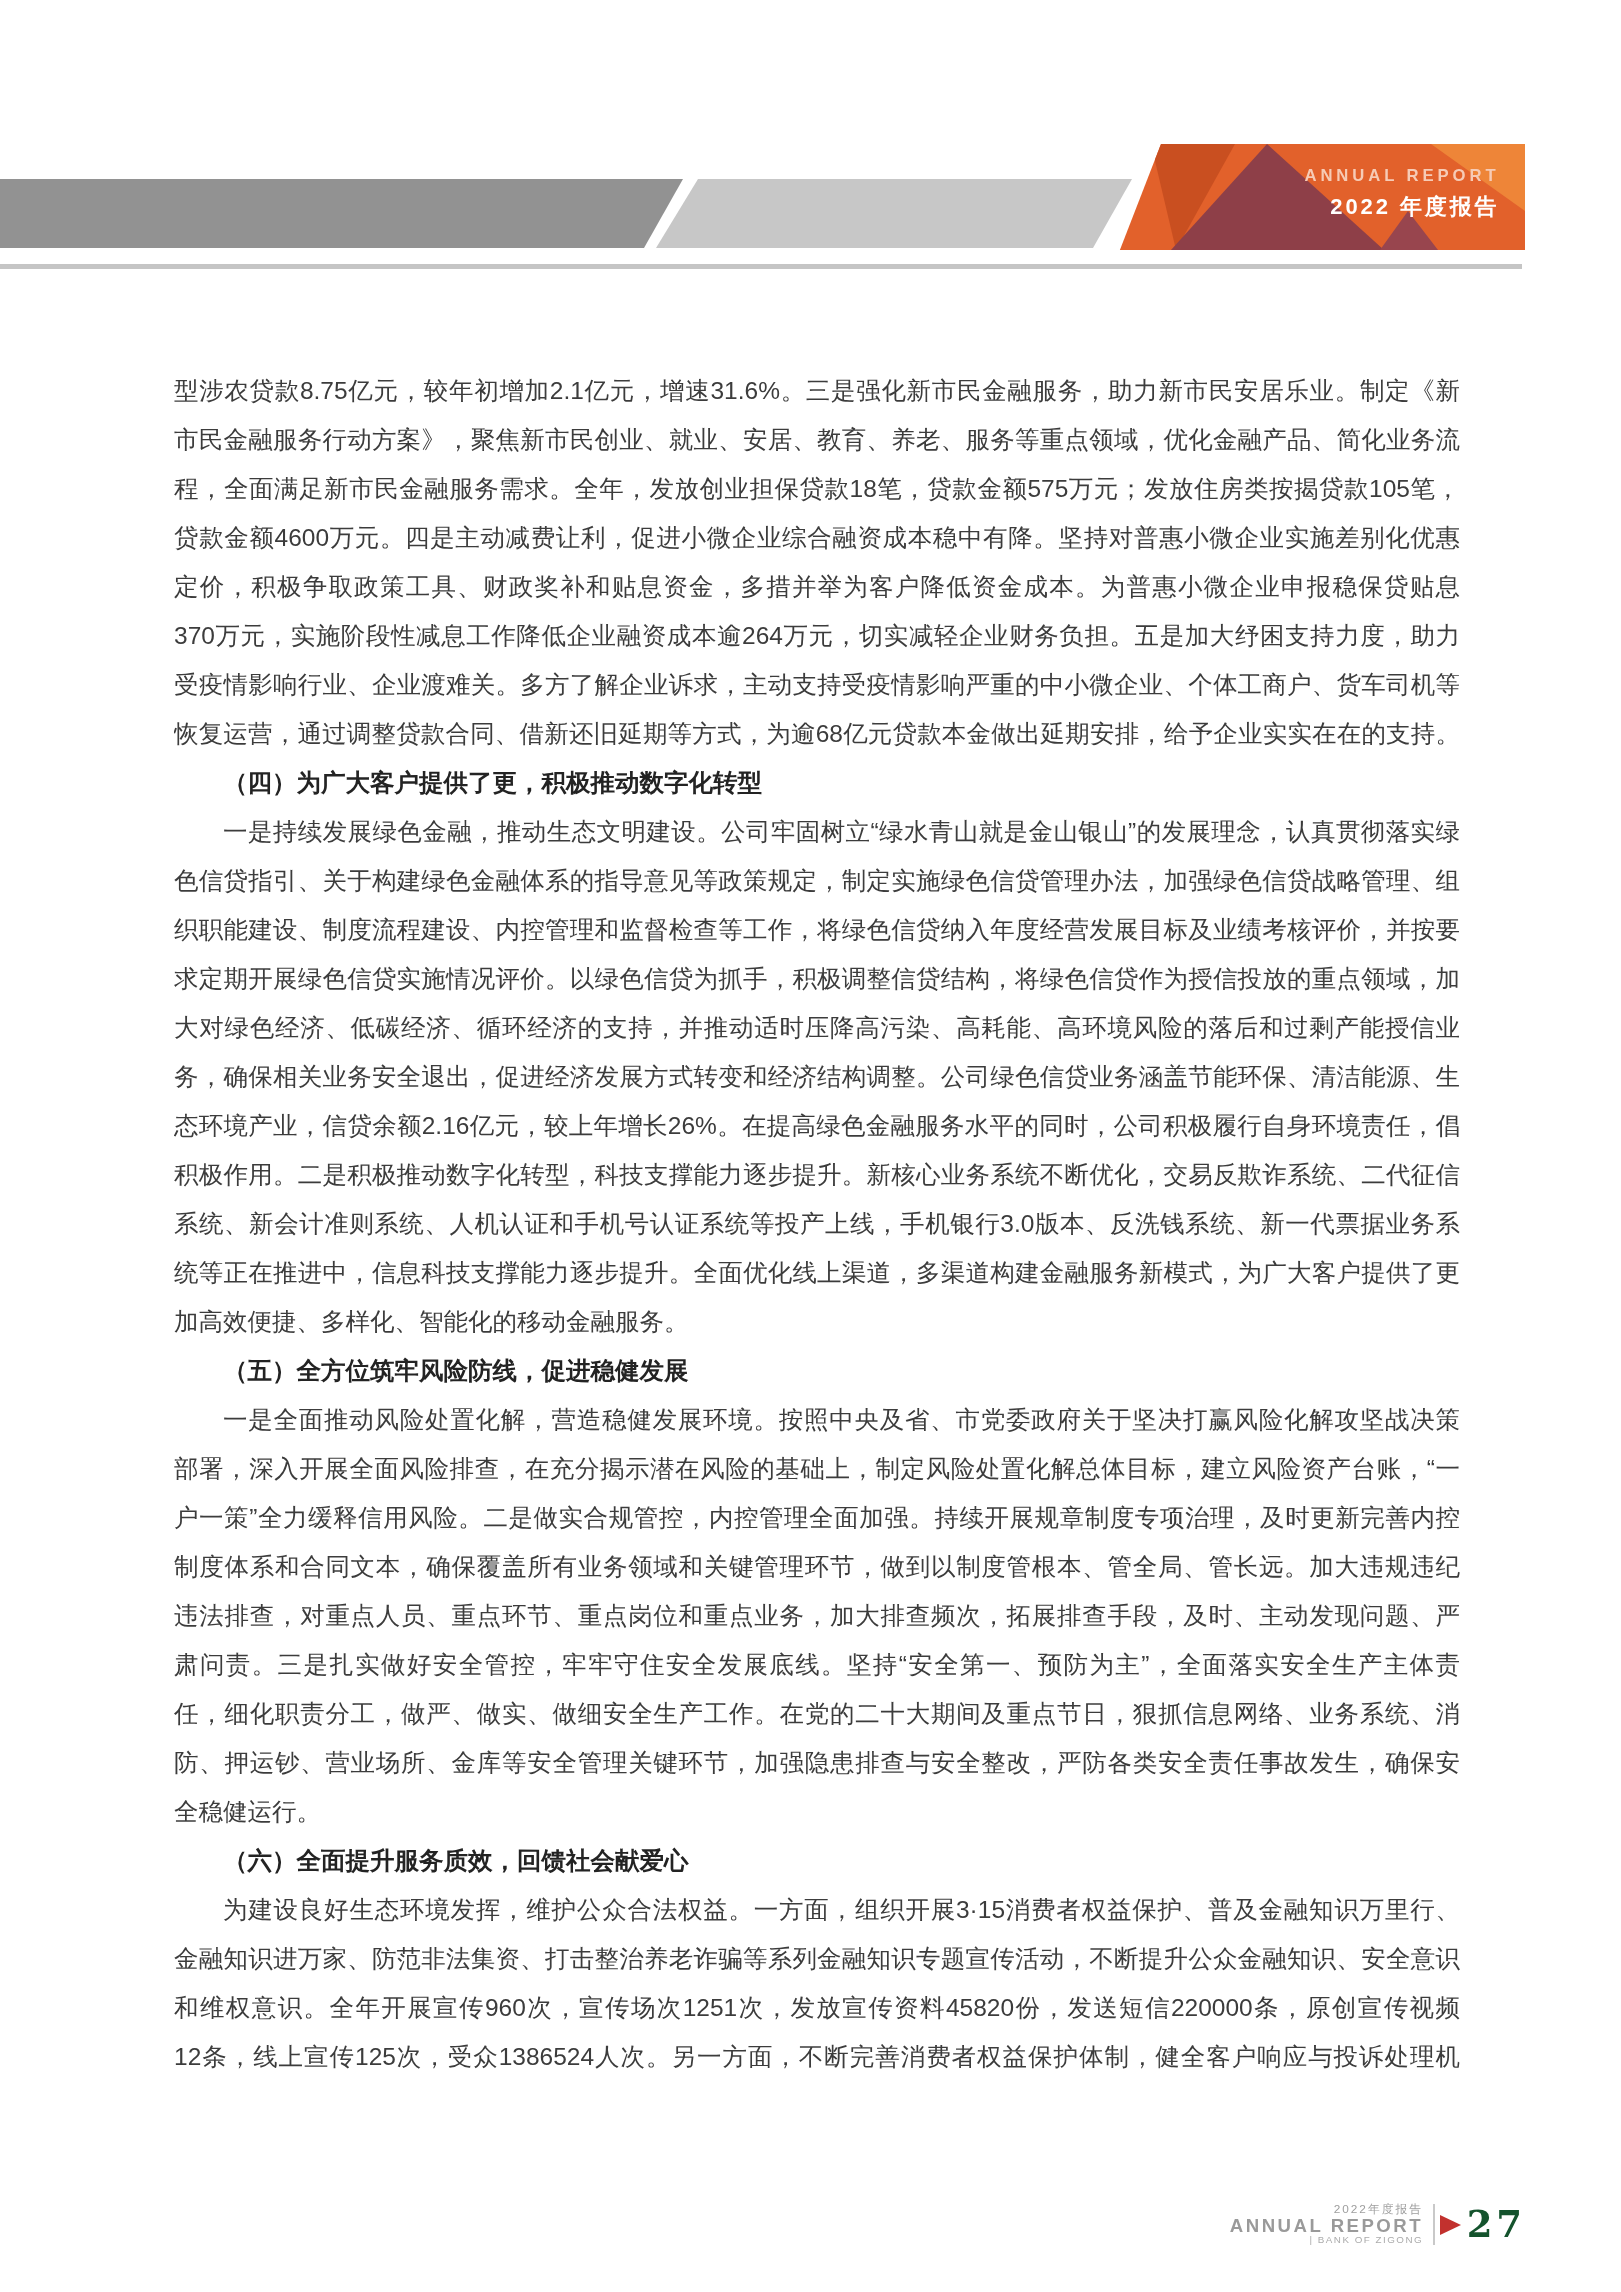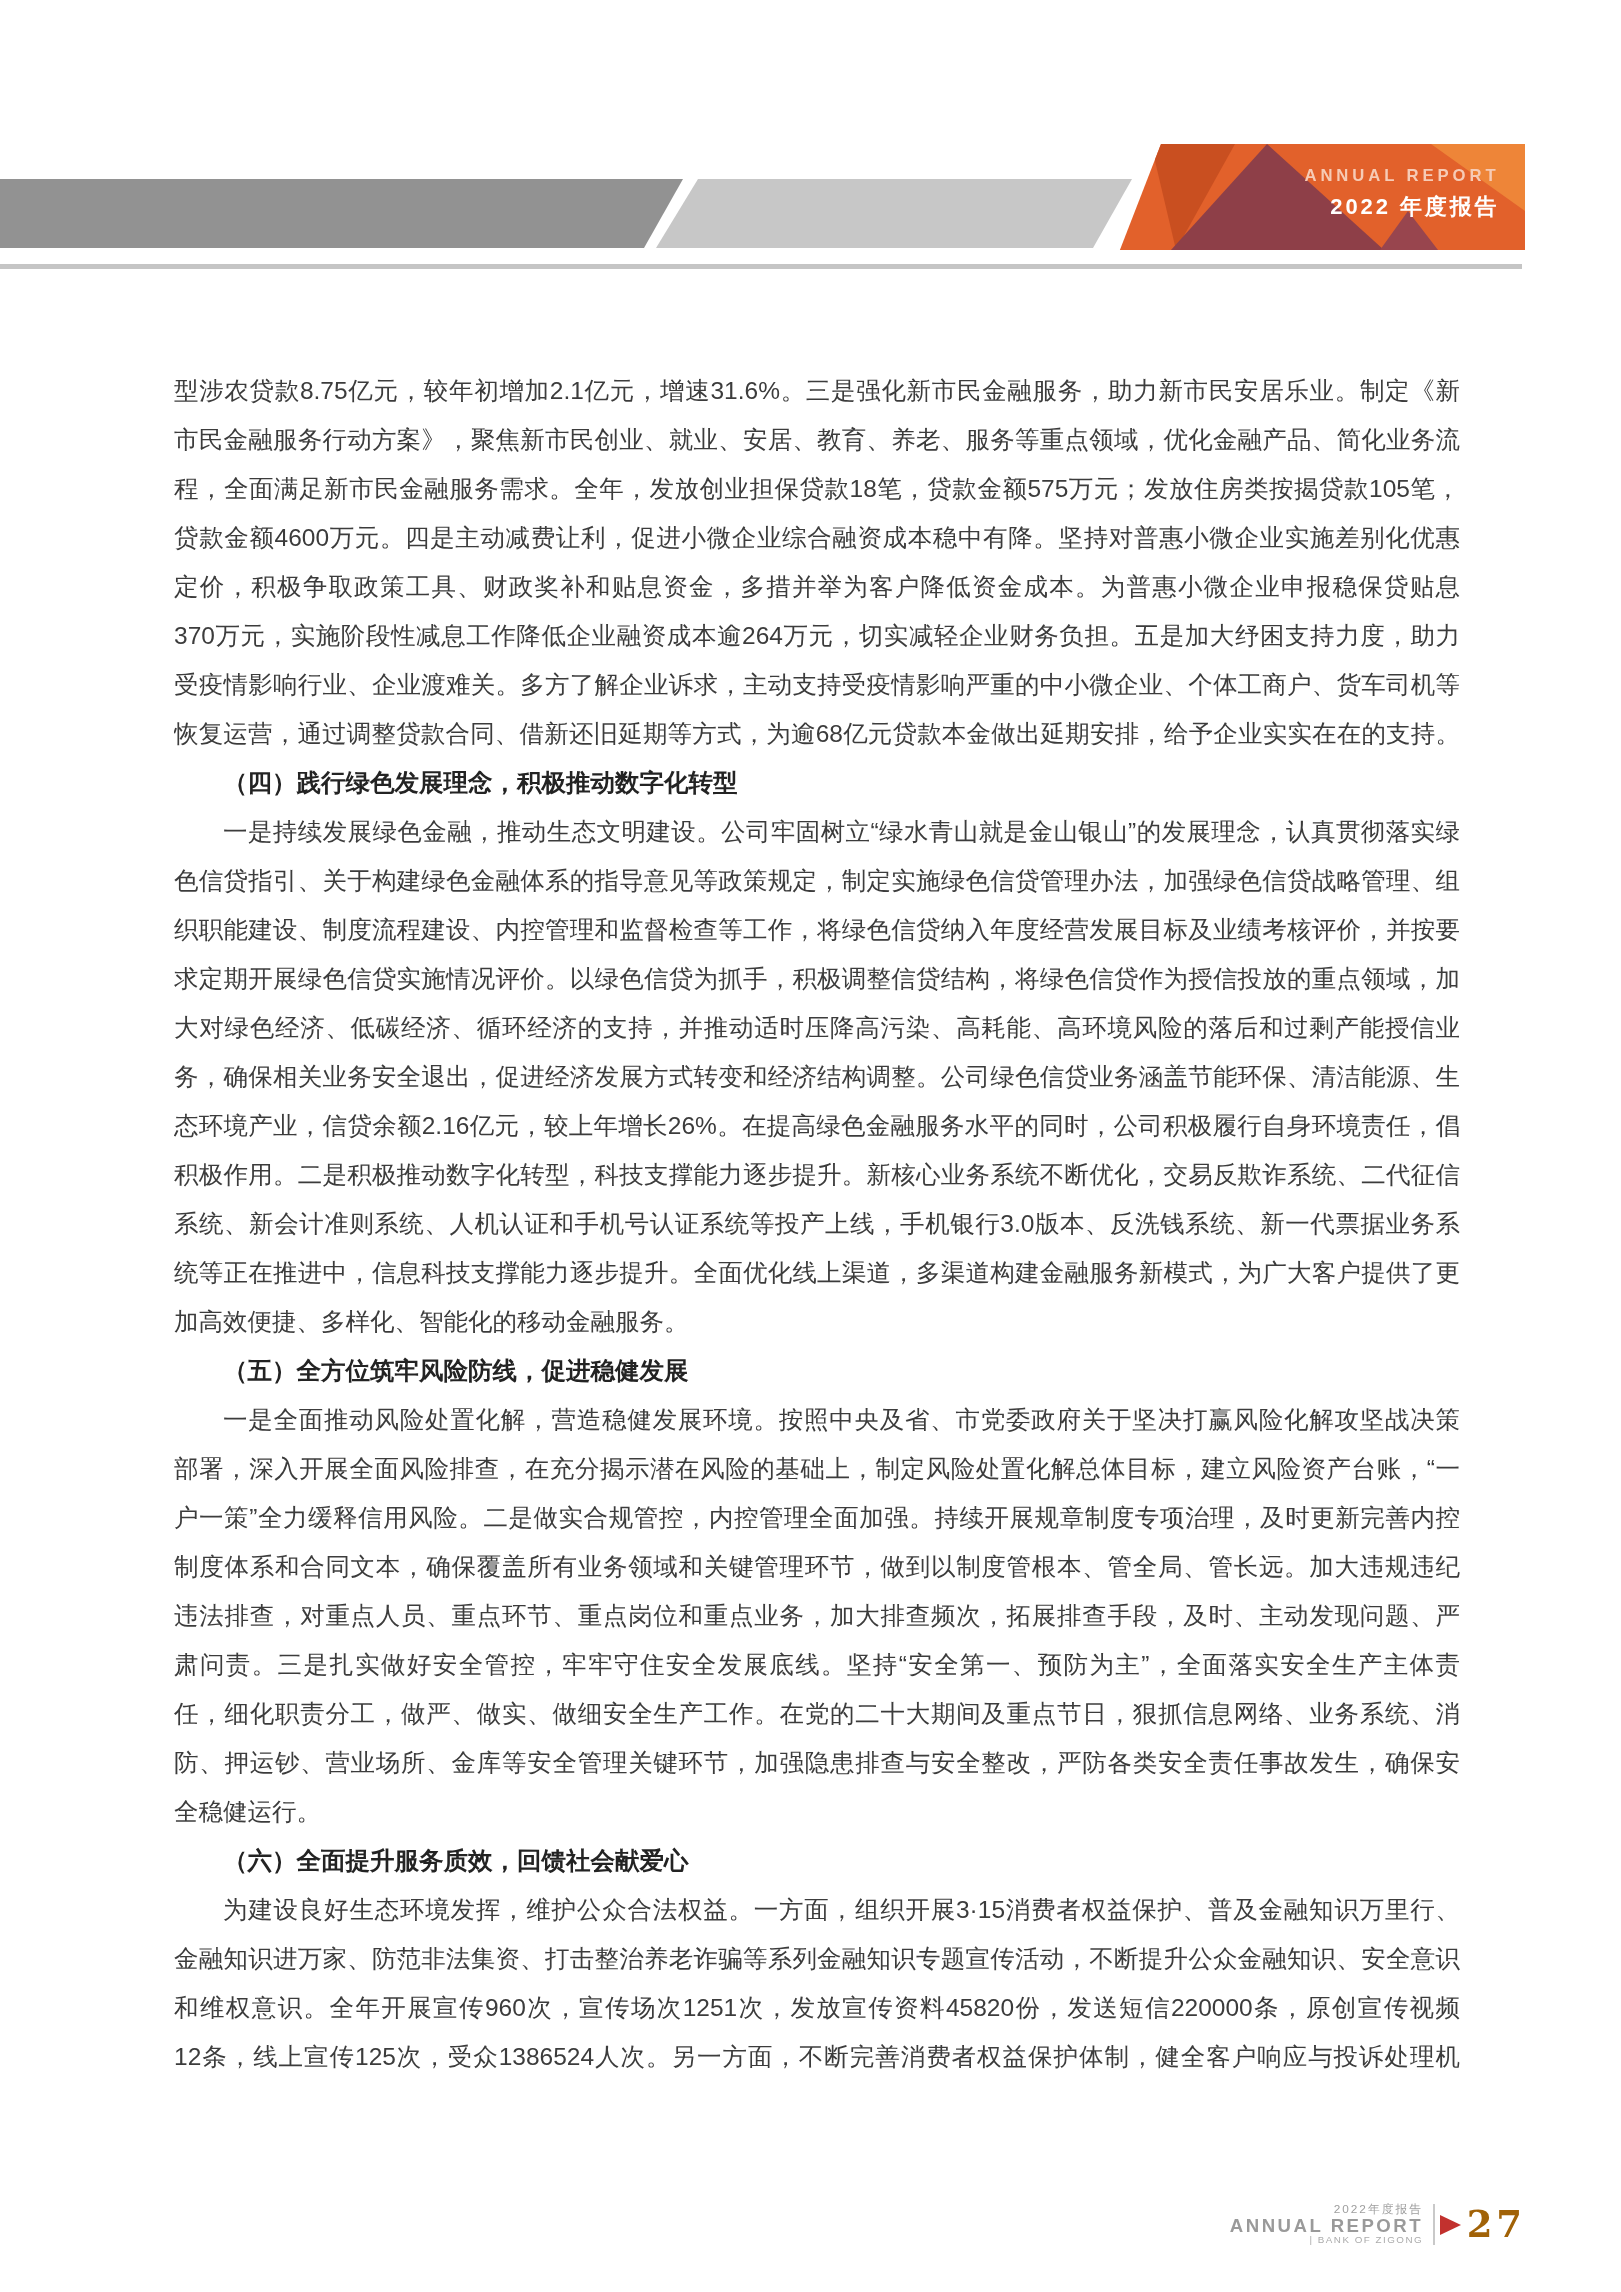--- a/index.html
+++ b/index.html
@@ -53,21 +53,21 @@
   .footer-cn{font-size:11.8px;letter-spacing:2px;line-height:12.7px;}
   .footer-en{font-size:18.6px;font-weight:bold;letter-spacing:2.5px;line-height:19.6px;color:#9A9A9A;}
   .footer-bank{font-size:9.8px;letter-spacing:1.5px;line-height:10.8px;color:#ABABAB;}
   .footer-divider{width:2px;height:41px;background:#C9C9C9;margin:0 4.9px 0 2px;}
   .arrow-right{
     width:0;height:0;border-left:21.6px solid #C2312E;
     border-top:10.8px solid transparent;border-bottom:10.8px solid transparent;margin-right:5.9px;
   }
   .page-number{
     font-family:"DejaVu Serif","Liberation Serif",serif;
-    font-size:37px;font-weight:bold;color:#a16207;letter-spacing:3.9px;line-height:39px;text-align:right;
+    font-size:37px;font-weight:bold;color:#14532d;letter-spacing:3.9px;line-height:39px;text-align:right;
   }
 </style>
 </head>
 <body>
 
 <div class="page">
 
   <div class="bar-dark"></div>
   <div class="bar-light"></div>
 
@@ -86,21 +86,21 @@
 
   <div class="text-block" id="text-block">
       <div class="text-line stretch">型涉农贷款8.75亿元，较年初增加2.1亿元，增速31.6%。三是强化新市民金融服务，助力新市民安居乐业。制定《新</div>
       <div class="text-line stretch">市民金融服务行动方案》，聚焦新市民创业、就业、安居、教育、养老、服务等重点领域，优化金融产品、简化业务流</div>
       <div class="text-line stretch">程，全面满足新市民金融服务需求。全年，发放创业担保贷款18笔，贷款金额575万元；发放住房类按揭贷款105笔，</div>
       <div class="text-line stretch">贷款金额4600万元。四是主动减费让利，促进小微企业综合融资成本稳中有降。坚持对普惠小微企业实施差别化优惠</div>
       <div class="text-line stretch">定价，积极争取政策工具、财政奖补和贴息资金，多措并举为客户降低资金成本。为普惠小微企业申报稳保贷贴息</div>
       <div class="text-line stretch">370万元，实施阶段性减息工作降低企业融资成本逾264万元，切实减轻企业财务负担。五是加大纾困支持力度，助力</div>
       <div class="text-line stretch">受疫情影响行业、企业渡难关。多方了解企业诉求，主动支持受疫情影响严重的中小微企业、个体工商户、货车司机等</div>
       <div class="text-line stretch">恢复运营，通过调整贷款合同、借新还旧延期等方式，为逾68亿元贷款本金做出延期安排，给予企业实实在在的支持。</div>
-      <div class="text-line heading indent">（四）践行绿色发展理念，积极推动数字化转型</div>
+      <div class="text-line heading indent">（四）为广大客户提供了更，积极推动数字化转型</div>
       <div class="text-line indent stretch">一是持续发展绿色金融，推动生态文明建设。公司牢固树立“绿水青山就是金山银山”的发展理念，认真贯彻落实绿</div>
       <div class="text-line stretch">色信贷指引、关于构建绿色金融体系的指导意见等政策规定，制定实施绿色信贷管理办法，加强绿色信贷战略管理、组</div>
       <div class="text-line stretch">织职能建设、制度流程建设、内控管理和监督检查等工作，将绿色信贷纳入年度经营发展目标及业绩考核评价，并按要</div>
       <div class="text-line stretch">求定期开展绿色信贷实施情况评价。以绿色信贷为抓手，积极调整信贷结构，将绿色信贷作为授信投放的重点领域，加</div>
       <div class="text-line stretch">大对绿色经济、低碳经济、循环经济的支持，并推动适时压降高污染、高耗能、高环境风险的落后和过剩产能授信业</div>
       <div class="text-line stretch">务，确保相关业务安全退出，促进经济发展方式转变和经济结构调整。公司绿色信贷业务涵盖节能环保、清洁能源、生</div>
       <div class="text-line stretch">态环境产业，信贷余额2.16亿元，较上年增长26%。在提高绿色金融服务水平的同时，公司积极履行自身环境责任，倡</div>
       <div class="text-line stretch">积极作用。二是积极推动数字化转型，科技支撑能力逐步提升。新核心业务系统不断优化，交易反欺诈系统、二代征信</div>
       <div class="text-line stretch">系统、新会计准则系统、人机认证和手机号认证系统等投产上线，手机银行3.0版本、反洗钱系统、新一代票据业务系</div>
       <div class="text-line stretch">统等正在推进中，信息科技支撑能力逐步提升。全面优化线上渠道，多渠道构建金融服务新模式，为广大客户提供了更</div>

